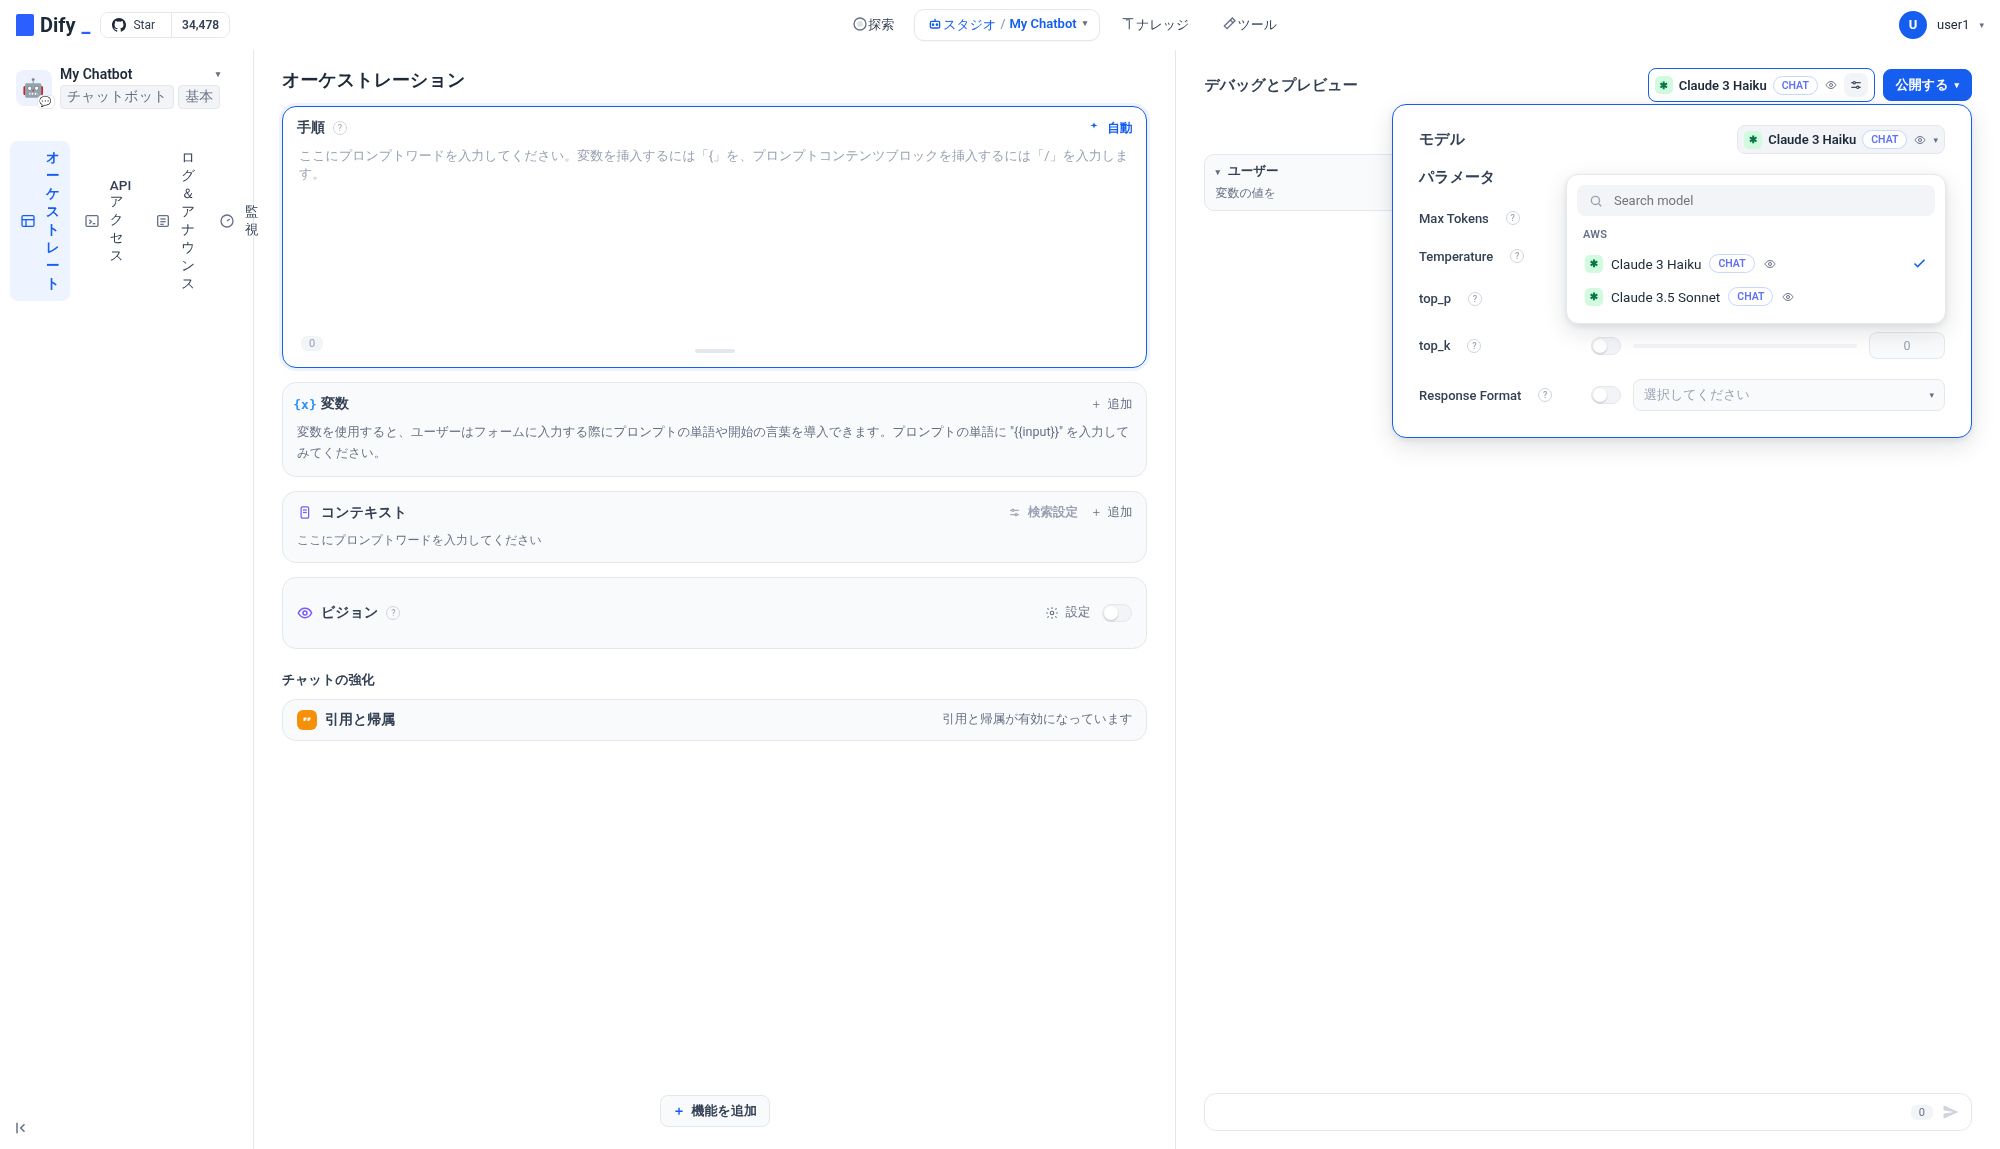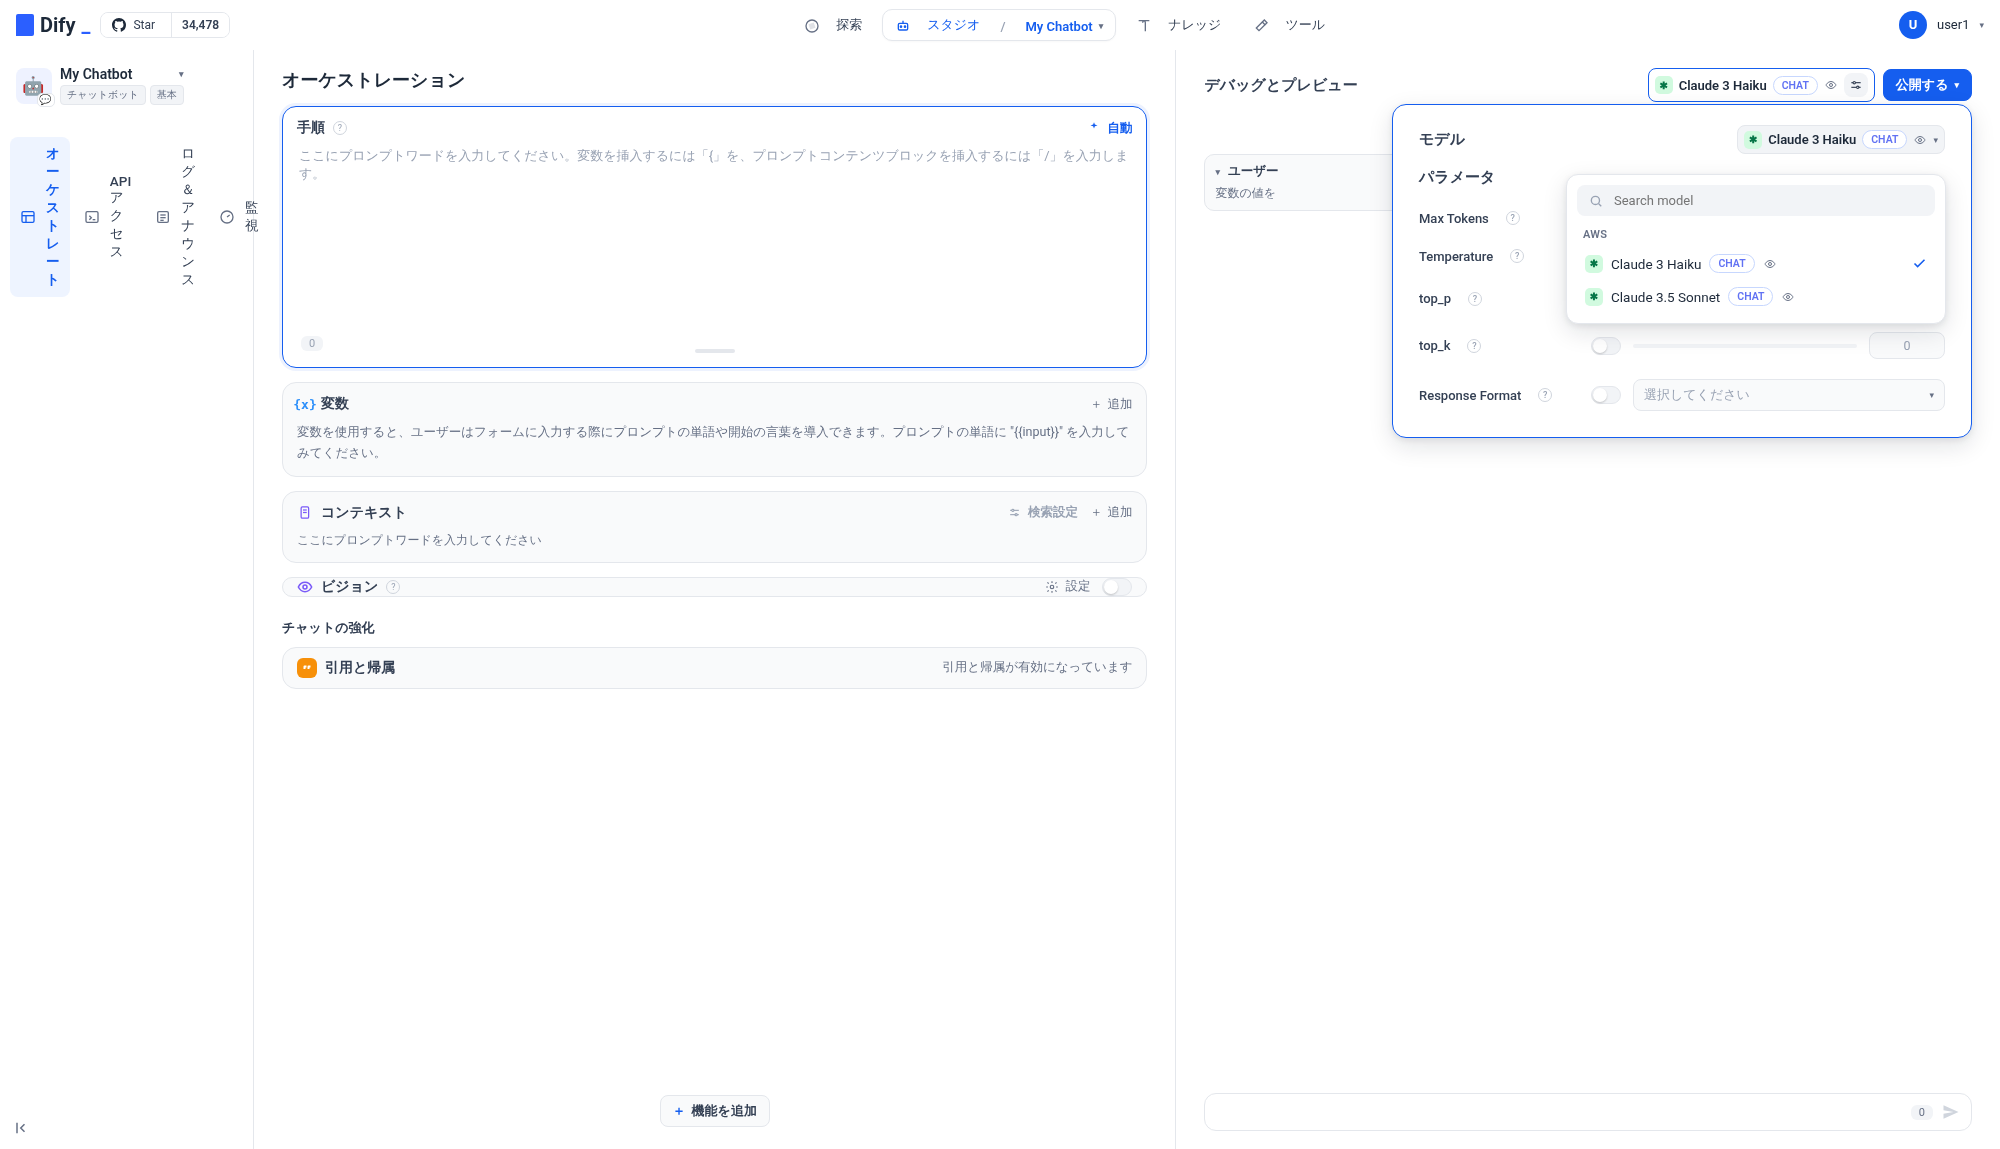--- a/index.html
+++ b/index.html
@@ -27,39 +27,39 @@
   .hdr { height:50px; display:flex; align-items:center; padding:0 16px; gap:10px; border-bottom:1px solid transparent; }
   .logo { display:flex; align-items:center; gap:6px; font-weight:700; font-size:20px; color:#1d2939; }
   .logo .mark { width:18px; height:22px; background:#2b5fff; border-radius:2px 2px 2px 0; position:relative; }
   .logo .underscore { color:#2b5fff; }
   .gh { display:flex; align-items:center; gap:6px; border:1px solid var(--border); border-radius:8px; overflow:hidden; height:26px; }
   .gh .seg { padding:0 10px; display:flex; align-items:center; gap:6px; font-size:12px; color:#344054; height:100%; }
   .gh .seg.star { background:#fff; }
   .gh .seg.num { background:#fff; border-left:1px solid var(--border); font-weight:600; }
 
   .nav { flex:1; display:flex; justify-content:center; align-items:center; gap:8px; }
-  .nav a { display:flex; align-items:flex-end; gap:16px; padding:6px 12px; border-radius:10px; color:var(--text-2); text-decoration:none; font-size:13px; cursor:pointer; font-weight:500; }
+  .nav a { display:flex; align-items:flex-start; gap:0; padding:6px 12px; border-radius:10px; color:var(--text-2); text-decoration:none; font-size:13px; cursor:pointer; font-weight:500; }
   .nav a.active { background:#fff; color:var(--blue); border:1px solid var(--border); box-shadow:0 1px 2px rgba(0,0,0,.03); }
   .nav .divider { color:var(--text-4); padding:0 4px; }
   .nav .appname { color:var(--blue); font-weight:600; display:flex; align-items:center; gap:6px; }
 
   .hdr-right { display:flex; align-items:center; gap:10px; }
   .avatar { width:28px; height:28px; border-radius:50%; background:var(--blue); color:#fff; font-weight:700; display:flex; align-items:center; justify-content:center; font-size:13px; }
 
   
   .shell { display:flex; height:calc(100% - 50px); }
   .sidebar { width:254px; min-width:254px; border-right:1px solid var(--border); background:#fff; display:flex; flex-direction:column; padding:10px 10px 10px 10px; position:relative; }
   .app-card { display:flex; align-items:center; gap:8px; padding:6px; border-radius:8px; }
   .app-emoji { width:36px; height:36px; background:#eef2ff; border-radius:8px; display:flex; align-items:center; justify-content:center; font-size:18px; position:relative; }
   .app-emoji .robot { filter:none; }
   .app-emoji .sub { position:absolute; bottom:-3px; right:-3px; background:#fff; border:1px solid var(--border); border-radius:5px; font-size:10px; padding:1px 2px; line-height:1; color:var(--blue); }
   .app-meta { display:flex; flex-direction:column; gap:3px; min-width:0; }
   .app-title { font-weight:600; font-size:14px; color:var(--text); display:flex; align-items:center; gap:6px; }
   .badges { display:flex; gap:4px; }
-  .badge { font-size:10px; color:var(--text-3); background:var(--bg2); padding:2px 6px; border-radius:4px; border:1px solid var(--border); }
+  .badge { font-size:14px; color:var(--text-3); background:var(--bg2); padding:2px 6px; border-radius:4px; border:1px solid var(--border); }
 
   .side-nav { margin-top:26px; display:flex; flex-direction:row; gap:4px; }
   .side-nav a { display:flex; align-items:center; gap:10px; padding:8px 10px; border-radius:8px; color:var(--text-2); font-weight:500; cursor:pointer; font-size:13.5px; }
   .side-nav a.active { background:var(--blue-50); color:var(--blue); font-weight:600; }
   .collapse { position:absolute; bottom:12px; left:14px; color:var(--text-3); cursor:pointer; }
 
   
   .main { flex:1; display:flex; min-width:0; }
   .col { padding:18px 28px; overflow:auto; }
   .col.left { flex:1.06; border-right:1px solid var(--border); display:flex; flex-direction:column; }
@@ -376,21 +376,21 @@
             </span>
             <span class="act gray">
               <span>＋</span>
               <span>追加</span>
             </span>
           </div>
         </div>
         <div class="hint sm">ここにプロンプトワードを入力してください</div>
       </div>
 
-      <div class="panel" style="padding:0 14px;text-align:right;">
+      <div class="panel" style="padding:26px 14px;text-align:right;">
         <div class="panel-h" style="margin:0;">
           <div class="left">
             <span class="ico">
               <svg width="16" height="16" viewBox="0 0 24 24" fill="none" stroke="#7a5af8" stroke-width="2.3">
                   <path d="M2 12s3.5-7 10-7 10 7 10 7-3.5 7-10 7S2 12 2 12z"></path>
                   <circle cx="12" cy="12" r="3"></circle>
                 </svg>
             </span>
             <span class="ttl">ビジョン</span>
             <span class="qmark">?</span>

